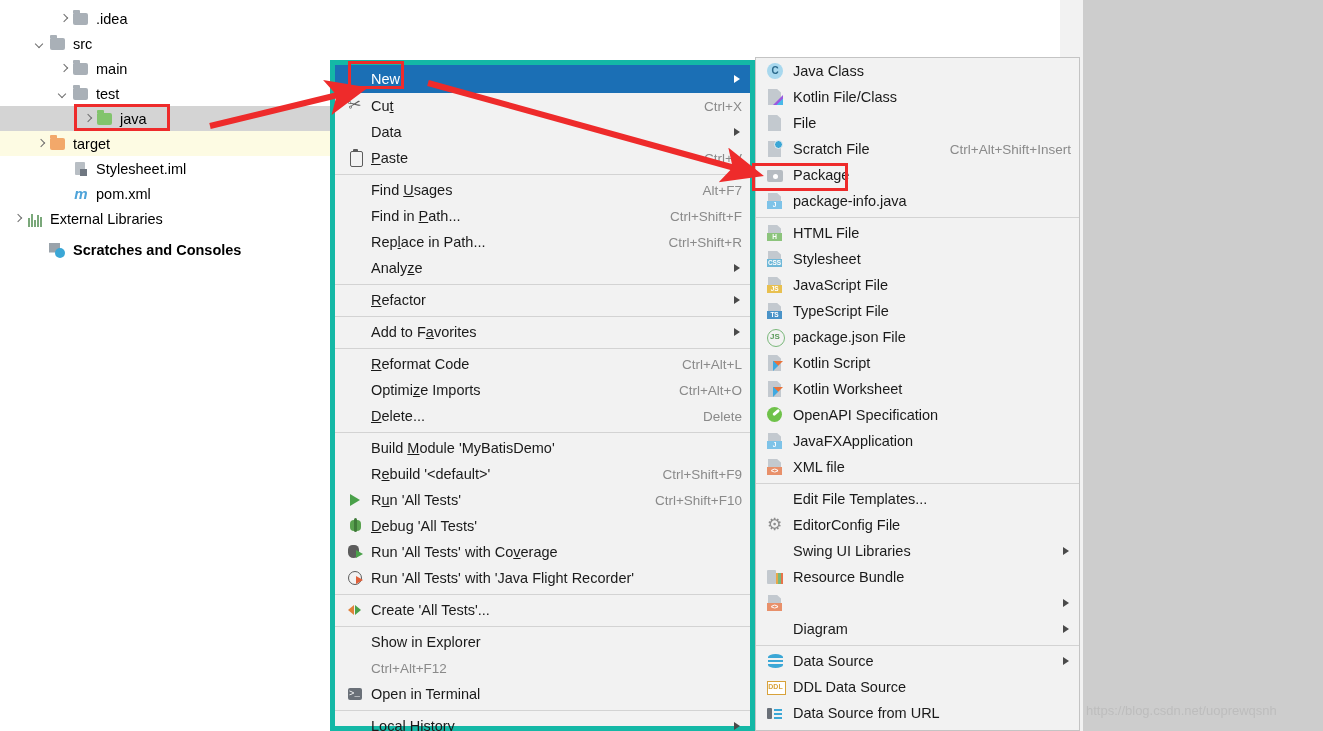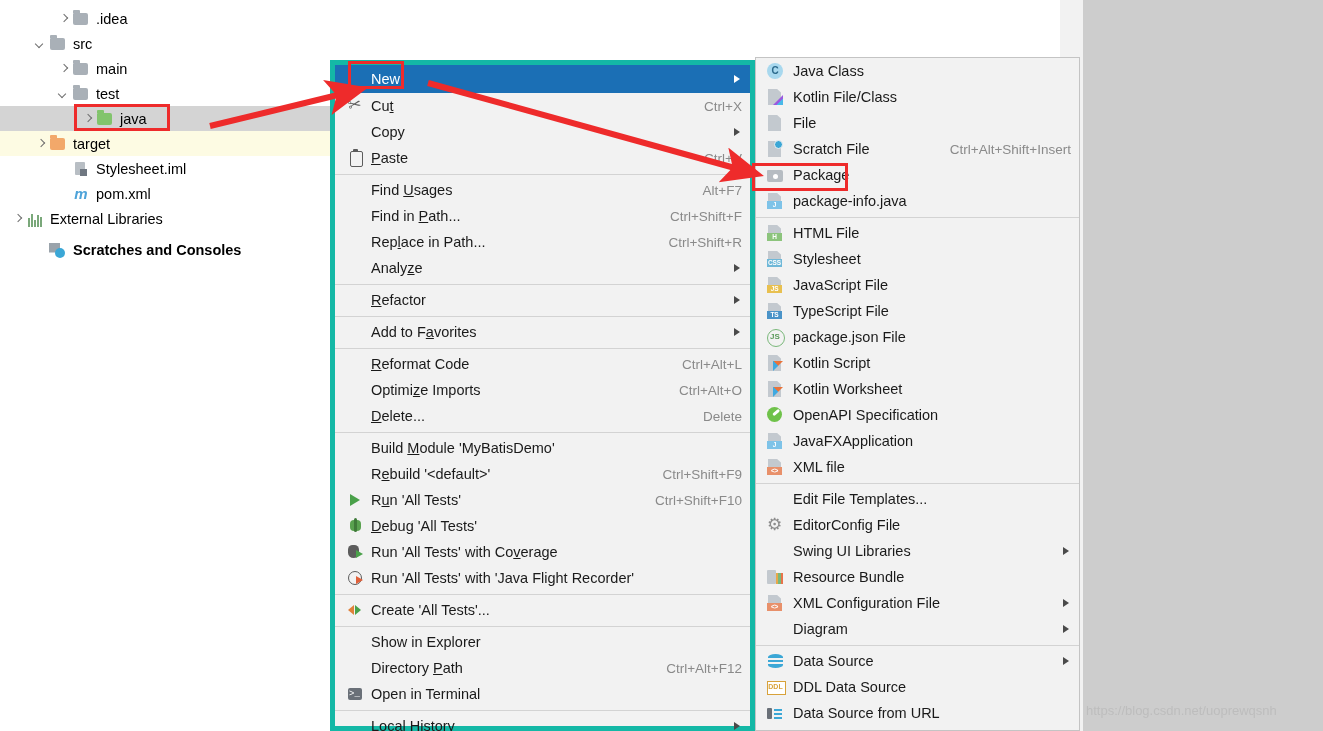--- a/index.html
+++ b/index.html
@@ -478,21 +478,21 @@
         <span class="mlabel">New</span>
         <span class="marrow"></span>
       </div>
       <div class="mi">
         <span class="micon i-cut"></span>
         <span class="mlabel">Cu<u>t</u></span>
         <span class="mkey">Ctrl+X</span>
       </div>
       <div class="mi">
         <span class="micon"></span>
-        <span class="mlabel">Copy</span>
+        <span class="mlabel">Data</span>
         <span class="marrow"></span>
       </div>
       <div class="mi">
         <span class="micon i-paste"></span>
         <span class="mlabel"><u>P</u>aste</span>
         <span class="mkey">Ctrl+V</span>
       </div>
       <div class="msep"></div>
       <div class="mi">
         <span class="micon"></span>
@@ -574,21 +574,20 @@
         <span class="micon i-create"></span>
         <span class="mlabel">Create 'All Tests'...</span>
       </div>
       <div class="msep"></div>
       <div class="mi">
         <span class="micon"></span>
         <span class="mlabel">Show in Explorer</span>
       </div>
       <div class="mi">
         <span class="micon"></span>
-        <span class="mlabel">Directory <u>P</u>ath</span>
         <span class="mkey">Ctrl+Alt+F12</span>
       </div>
       <div class="mi">
         <span class="micon i-term"></span>
         <span class="mlabel">Open in Terminal</span>
       </div>
       <div class="msep"></div>
       <div class="mi">
         <span class="micon"></span>
         <span class="mlabel">Local <u>H</u>istory</span>
@@ -700,21 +699,20 @@
         <span class="marrow"></span>
       </div>
       <div class="mi">
         <span class="micon i-bundle"></span>
         <span class="mlabel">Resource Bundle</span>
       </div>
       <div class="mi">
         <span class="micon sheet">
           <span class="badge b-xml">&lt;&gt;</span>
         </span>
-        <span class="mlabel">XML Configuration File</span>
         <span class="marrow"></span>
       </div>
       <div class="mi">
         <span class="micon"></span>
         <span class="mlabel">Diagram</span>
         <span class="marrow"></span>
       </div>
       <div class="msep"></div>
       <div class="mi">
         <span class="micon i-ds"></span>

